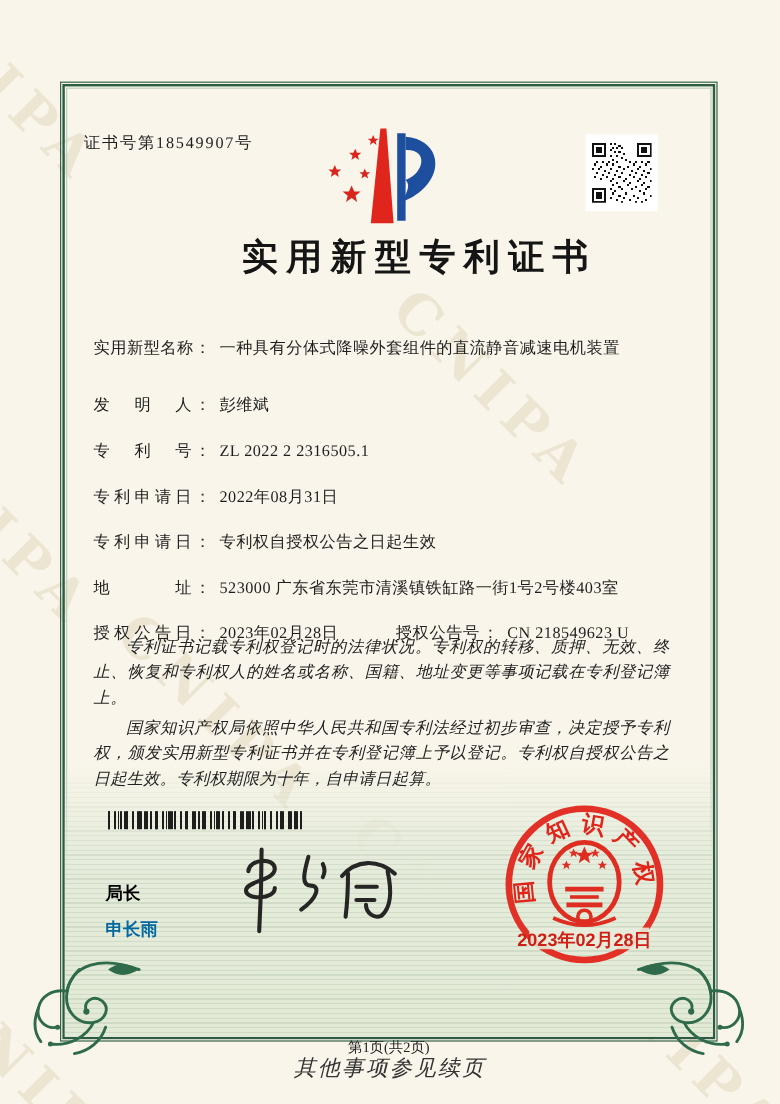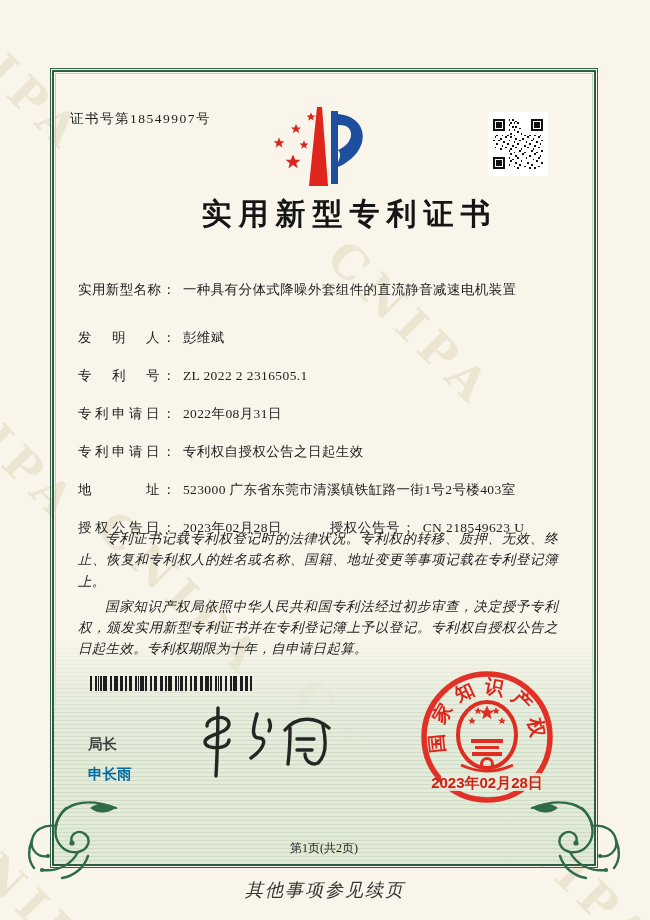--- a/index.html
+++ b/index.html
@@ -51,24 +51,24 @@
     font-style:italic;letter-spacing:.3px;}
   .paras p{margin:0 0 4px 0;text-indent:2em;text-align:justify;}
   .barcode{
     position:absolute;left:90px;top:676px;width:163px;height:15px;
     background-image:
       repeating-linear-gradient(90deg,#1d1d1d 0 2px,transparent 2px 5px),
       repeating-linear-gradient(90deg,#1d1d1d 0 1px,transparent 1px 8px),
       repeating-linear-gradient(90deg,#1d1d1d 0 2px,transparent 2px 13px);
   }
   .signer-title{position:absolute;left:88px;top:735px;font-size:14.5px;font-weight:600;
-    font-family:"Liberation Sans","DejaVu Sans",sans-serif;color:#404040;}
+    font-family:"Liberation Sans","DejaVu Sans",sans-serif;color:#000000;}
   .signer-name{position:absolute;left:88px;top:765px;font-size:14.5px;font-weight:600;
     font-family:"Liberation Sans","DejaVu Sans",sans-serif;color:#0369a1;}
-  .footer-page{position:absolute;left:50px;top:840px;width:548px;text-align:center;font-size:12px;color:#222;}
+  .footer-page{position:absolute;left:50px;top:865px;width:548px;text-align:center;font-size:12px;color:#222;}
   .footer-note{position:absolute;left:0;top:878px;width:650px;text-align:center;font-size:18px;
     font-style:italic;color:#333;letter-spacing:2px;}
 </style>
 </head>
 <body>
 
 <div class="wm" style="left:-55px;top:-25px">CNIPA</div>
 <div class="wm" style="left:-60px;top:345px">CNIPA</div>
 <div class="wm" style="left:355px;top:230px">CNIPA</div>
 <div class="wm" style="left:125px;top:500px">CNIPA</div>

